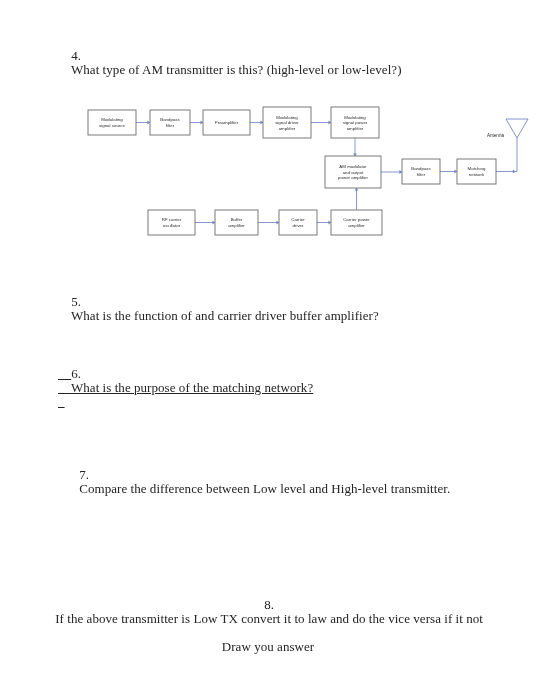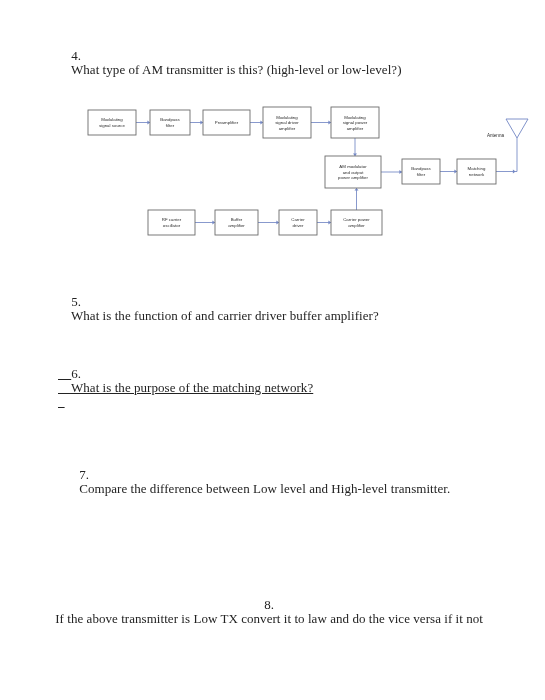--- a/index.html
+++ b/index.html
@@ -118,20 +118,21 @@
   </div>
 
   <div class="question" id="q7">
     <span class="qnum">7.</span>
     <span>Compare the difference between Low level and High-level transmitter.</span>
   </div>
 
   <div class="question" id="q8">
     <span class="qnum">8.</span>
     <span>If the above transmitter is Low TX convert it to law and do the vice versa if it not</span>
+    <span class="q-cont">Draw you answer</span>
   </div>
 
   <div id="diagram">
     <svg viewBox="0 0 545 700" xmlns="http://www.w3.org/2000/svg">
       <g id="wires">
           <g>
             <path d="M 136 122.5 L 150 122.5" class="wire"></path>
             <polygon points="150,122.5 147.4,120.5 147.4,124.5" class="wire-head"></polygon>
           </g>
           <g>

